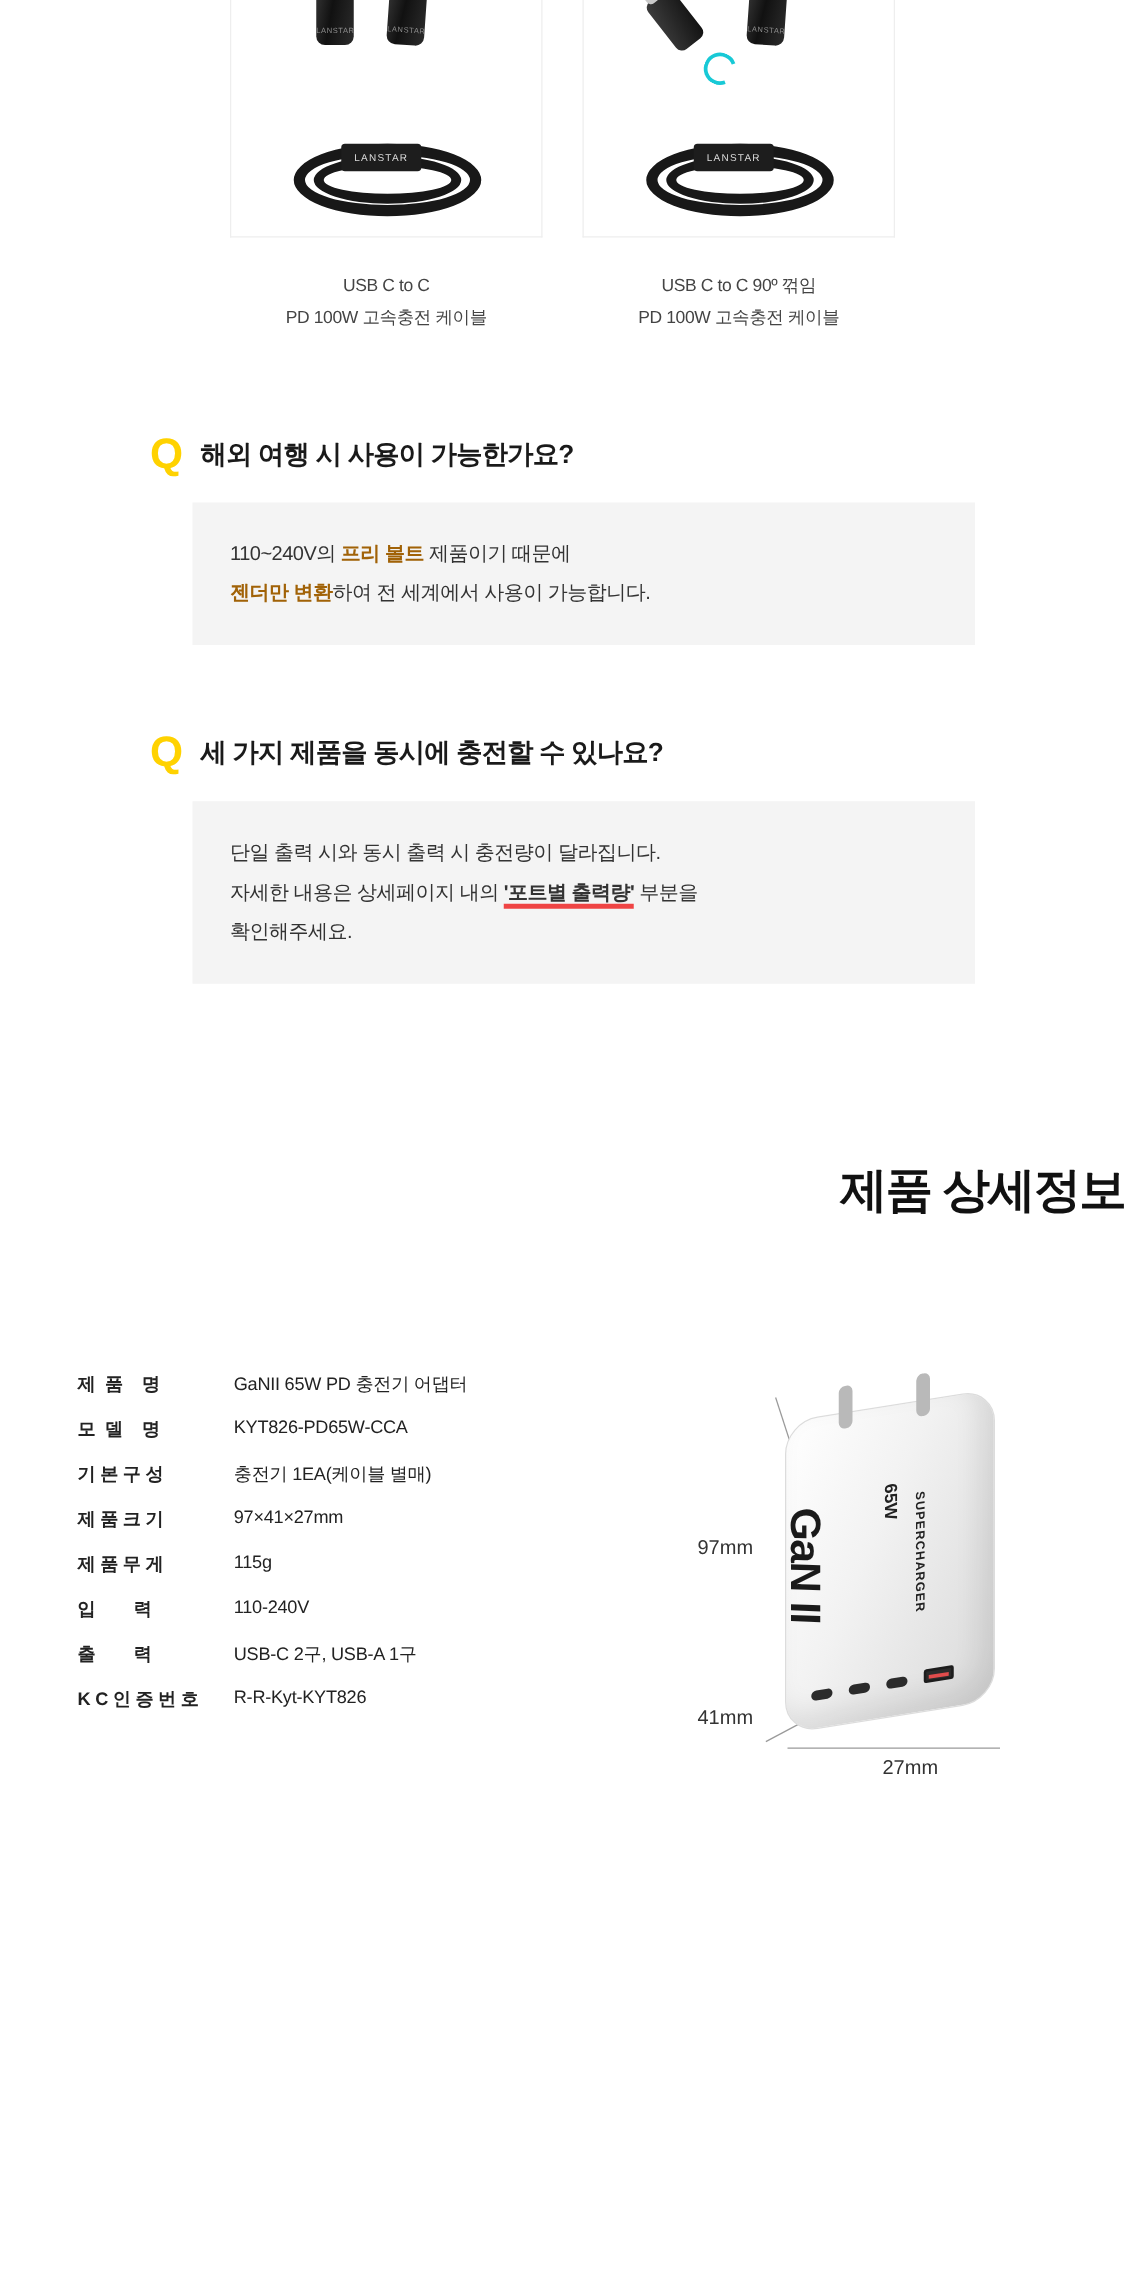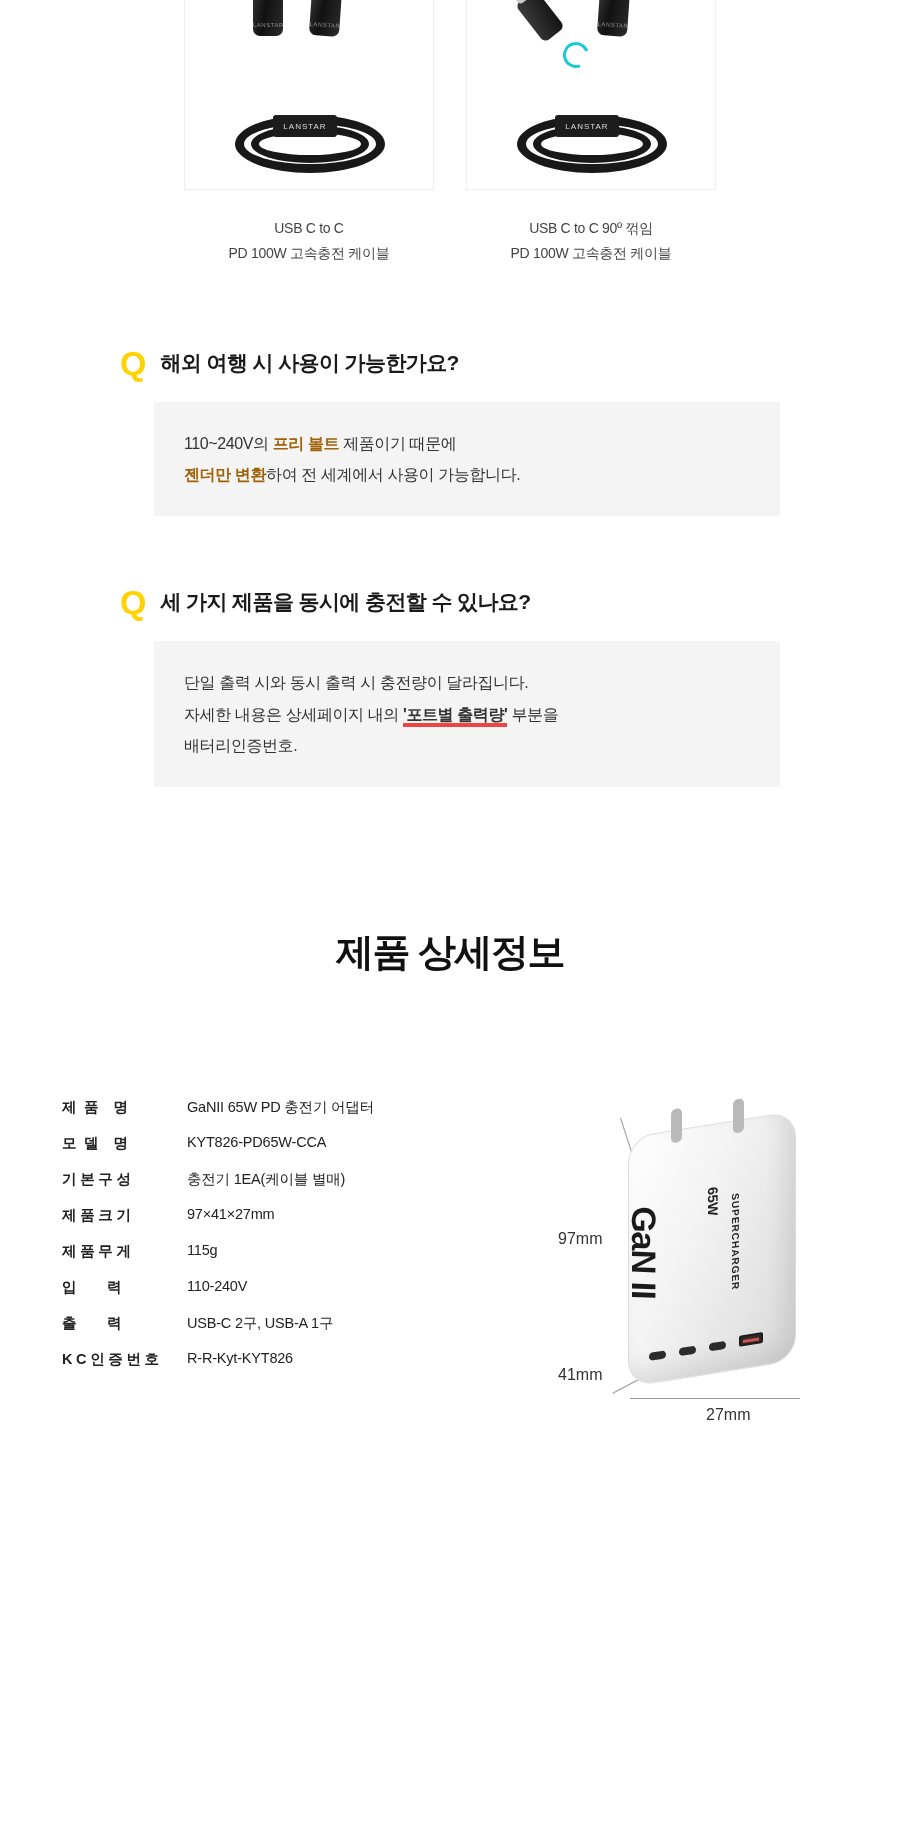--- a/index.html
+++ b/index.html
@@ -149,21 +149,21 @@
     line-height: 1.95;
     color: #333;
     letter-spacing: -0.4px;
   }
   .faq-a b { font-weight: bold; color: #a16207; }
   .faq-a .uline { font-weight: bold; border-bottom: 4px solid #ef4444; }
 
   
   .spec-title {
     margin-top: 140px;
-    text-align: center;
+    text-align: right;
     font-size: 38px;
     font-weight: bold;
     letter-spacing: -1.5px;
     color: #111;
   }
   .spec-area {
     margin-top: 120px;
     display: flex;
     padding: 0 62px;
     gap: 28px;
@@ -346,21 +346,21 @@
   <div class="faq-block">
     <div class="faq-q">
       <span class="q-mark">Q</span>
       <span class="q-text">세 가지 제품을 동시에 충전할 수 있나요?</span>
     </div>
     <div class="faq-a">
       <div>단일 출력 시와 동시 출력 시 충전량이 달라집니다.</div>
       <div>
         <span>자세한 내용은 상세페이지 내의 </span><span class="uline">'포트별 출력량'</span><span> 부분을</span>
       </div>
-      <div>배터리인증번호.</div>
+      <div>확인해주세요.</div>
     </div>
   </div>
 
 </section>
 
 <h2 class="spec-title">제품 상세정보</h2>
 
 <section class="spec-area">
 
   <div class="spec-table">

